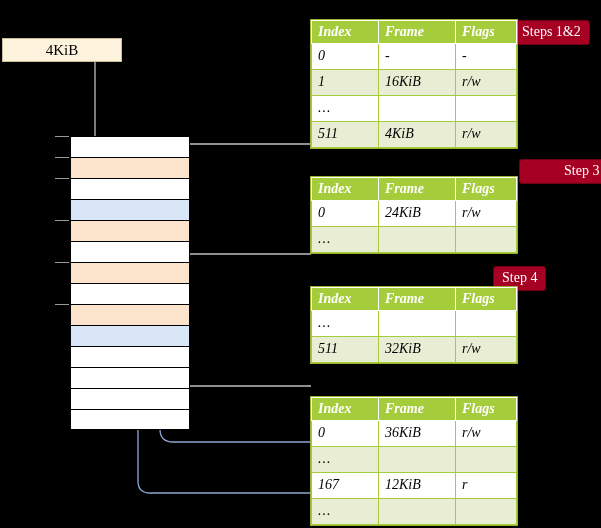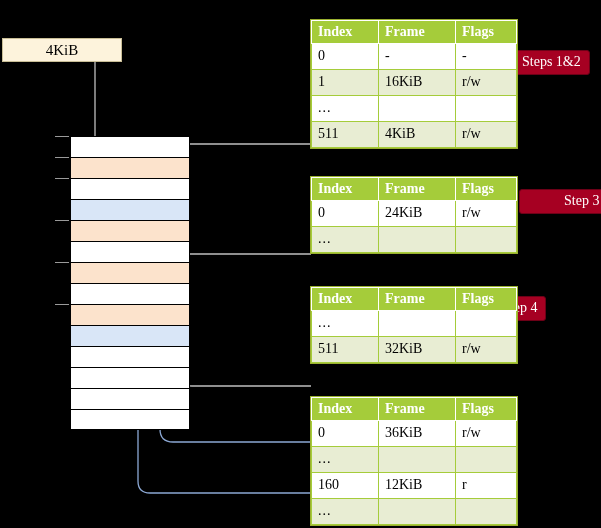--- a/index.html
+++ b/index.html
@@ -21,21 +21,20 @@
     font-size:15px;line-height:1;
   }
 
   
   .badge{
     position:absolute;background:#A60022;color:#fff;
     font-size:14px;line-height:1;
     padding:4px 8px 5px 8px;border-radius:3px;
     border:1px solid #6d0017;
     white-space:nowrap;
-    margin-top:30px;
   }
   #badge-step0{left:190px;top:41px;}
   #badge-steps12{left:513px;top:20px;}
   #badge-step3{left:519px;top:159px;padding-left:44px;}
   #badge-step4{left:493px;top:266px;}
 
   
   .memcol{position:absolute;left:70px;top:136px;width:120px;}
   .memcell{
     height:21px;box-sizing:border-box;
@@ -49,20 +48,21 @@
   .tick{
     position:absolute;left:-16px;width:14px;height:0;
     border-top:1px solid #9a9a9a;
   }
 
   
   table.pt{
     position:absolute;border-collapse:collapse;
     background:#a16207;font-size:14px;
     box-shadow:0 0 0 1px #9ab02f;
+    font-style:italic;
   }
   table.pt th{
     background:#A5CC3A;color:#fff;font-weight:bold;
     text-align:left;padding:3px 6px 4px 6px;
     border:1px solid #fff;
     font-size:14px;line-height:1.1;
   }
   table.pt td{
     border:1px solid #A5CC3A;
     padding:3px 6px 4px 6px;
@@ -242,21 +242,21 @@
           <td>0</td>
           <td>36KiB</td>
           <td>r/w</td>
         </tr>
         <tr class="alt">
           <td class="dots">...</td>
           <td></td>
           <td></td>
         </tr>
         <tr>
-          <td>160</td>
+          <td>167</td>
           <td>12KiB</td>
           <td>r</td>
         </tr>
         <tr class="alt">
           <td class="dots">...</td>
           <td></td>
           <td></td>
         </tr>
       </tbody>
     </table>

